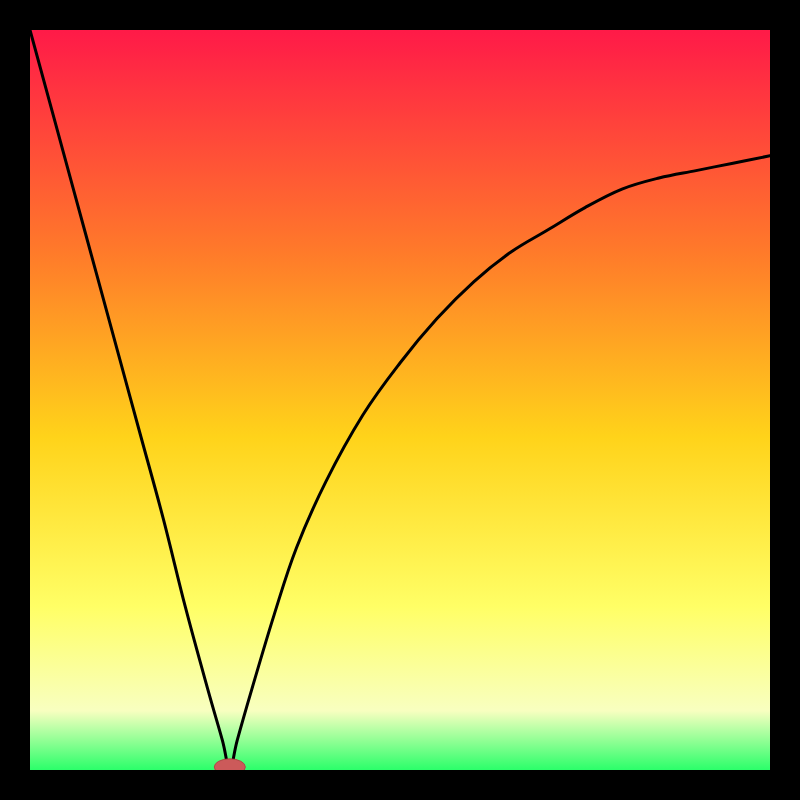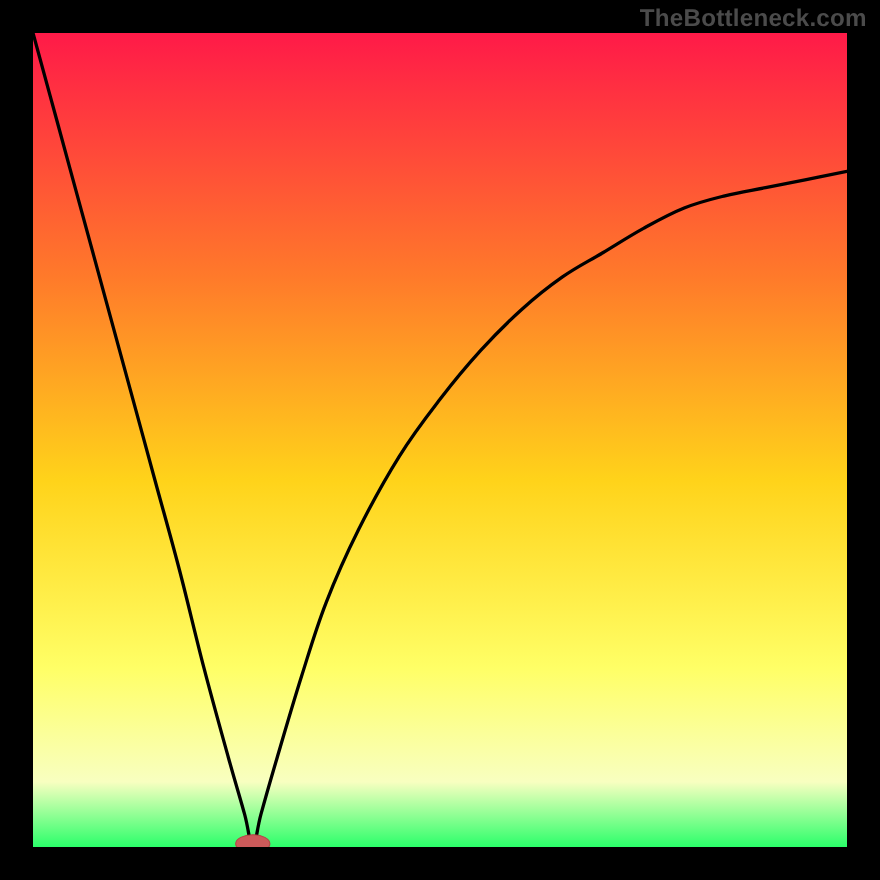--- a/index.html
+++ b/index.html
@@ -35,21 +35,20 @@
     letter-spacing: 0.2px;
     z-index: 10;
     user-select: none;
   }
   svg { display: block; }
 </style>
 </head>
 <body>
 
 <div class="frame">
-  <div class="watermark">TheBottleneck.com</div>
   <div class="plot">
     <svg id="chart-svg" width="740" height="740" viewBox="0 0 740 740" preserveAspectRatio="none">
       <defs>
         <linearGradient id="bg-grad" x1="0" y1="0" x2="0" y2="1">
           <stop id="g0" offset="0%" stop-color="#ff1a48"></stop>
           <stop id="g1" offset="30%" stop-color="#ff7a2a"></stop>
           <stop id="g2" offset="55%" stop-color="#ffd31a"></stop>
           <stop id="g3" offset="78%" stop-color="#ffff66"></stop>
           <stop id="g4" offset="92%" stop-color="#f8ffc0"></stop>
           <stop id="g5" offset="100%" stop-color="#2bff6a"></stop>

